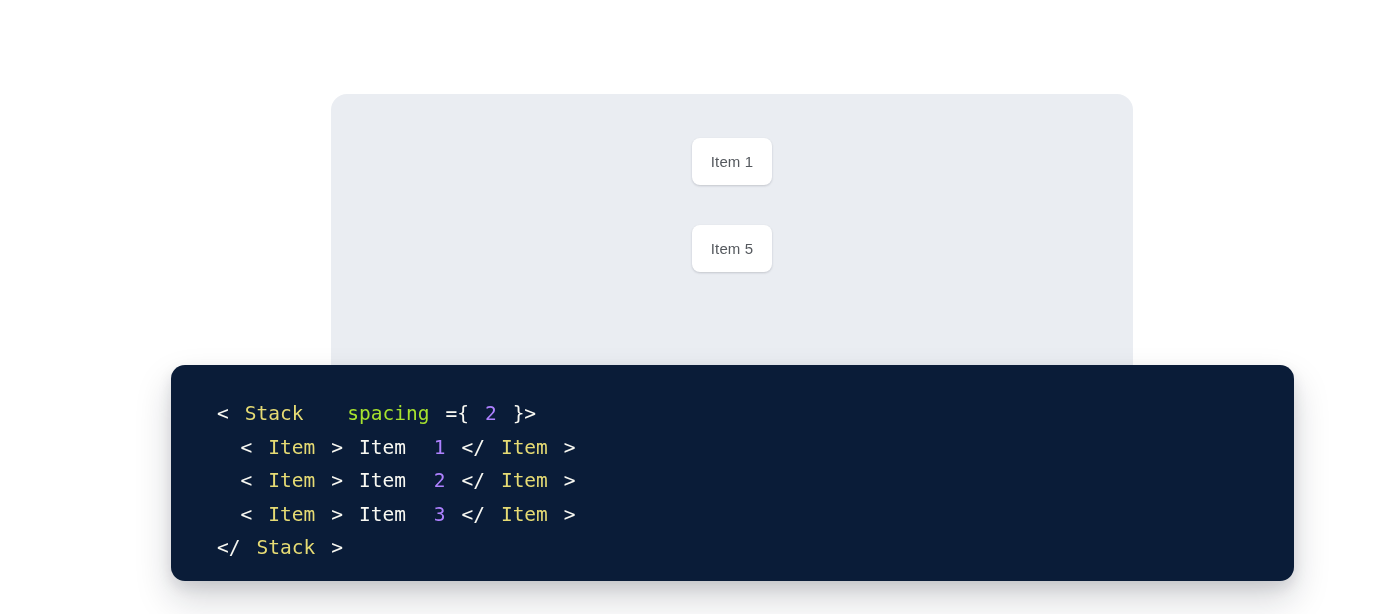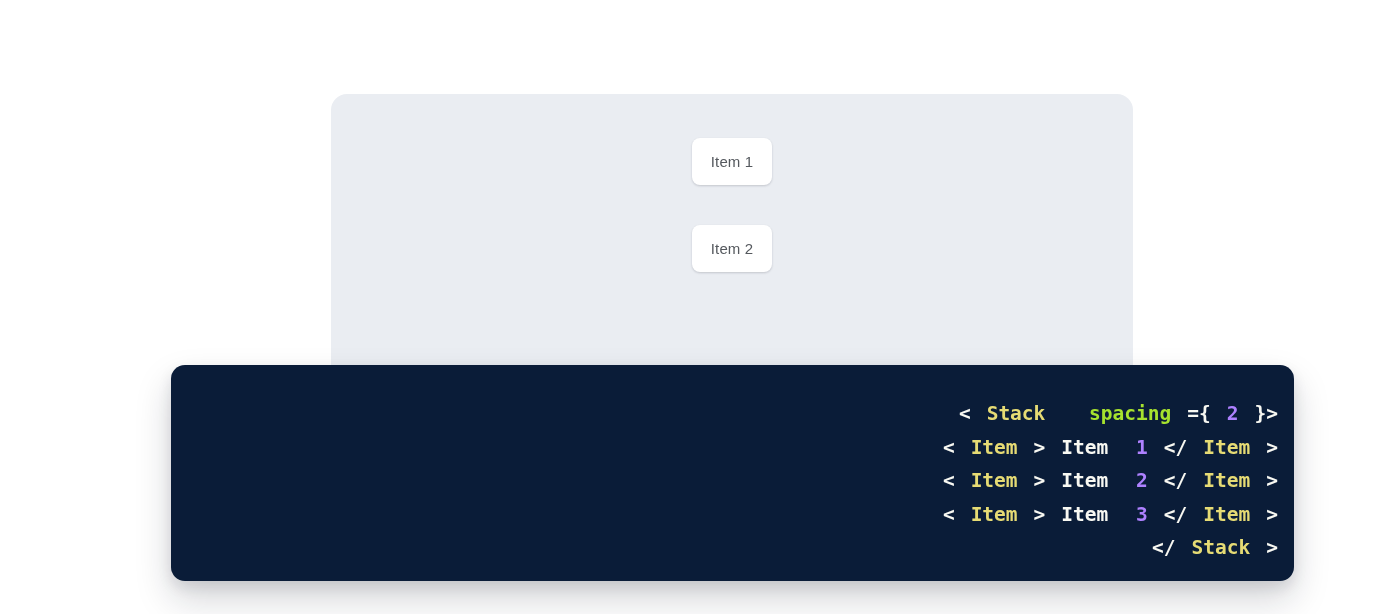--- a/index.html
+++ b/index.html
@@ -71,39 +71,38 @@
                 0 6px 14px rgba(16,24,40,0.10);
     overflow: hidden;
   }
 
   .code-block pre {
     font-family: "DejaVu Sans Mono", "Liberation Mono", monospace;
     font-size: 19.5px;
     line-height: 33.6px;
     white-space: pre;
     color: #ffffff;
-    font-weight: 700;
-    text-align: right;
+    font-weight: 400;
   }
 
   .tok-punct   { color: #f8f8f2; }
   .tok-tag     { color: #e6db74; }
   .tok-attr    { color: #a6e22e; }
   .tok-number  { color: #ae81ff; }
   .tok-text    { color: #f8f8f2; }
 </style>
 </head>
 <body>
 
 <div id="root">
 
   <div class="preview-panel">
     <div class="stack" id="stack-container">
         <div class="stack-item">Item 1</div>
-        <div class="stack-item">Item 2</div>
+        <div class="stack-item">Item 5</div>
       </div>
   </div>
 
   <div class="code-block">
     <pre id="code-pre"><span class="tok-punct">&lt;</span><span class="tok-tag">Stack</span><span class="tok-text"> </span><span class="tok-attr">spacing</span><span class="tok-punct">={</span><span class="tok-number">2</span><span class="tok-punct">}&gt;</span>
   <span class="tok-punct">&lt;</span><span class="tok-tag">Item</span><span class="tok-punct">&gt;</span><span class="tok-text">Item </span><span class="tok-number">1</span><span class="tok-punct">&lt;/</span><span class="tok-tag">Item</span><span class="tok-punct">&gt;</span>
   <span class="tok-punct">&lt;</span><span class="tok-tag">Item</span><span class="tok-punct">&gt;</span><span class="tok-text">Item </span><span class="tok-number">2</span><span class="tok-punct">&lt;/</span><span class="tok-tag">Item</span><span class="tok-punct">&gt;</span>
   <span class="tok-punct">&lt;</span><span class="tok-tag">Item</span><span class="tok-punct">&gt;</span><span class="tok-text">Item </span><span class="tok-number">3</span><span class="tok-punct">&lt;/</span><span class="tok-tag">Item</span><span class="tok-punct">&gt;</span>
 <span class="tok-punct">&lt;/</span><span class="tok-tag">Stack</span><span class="tok-punct">&gt;</span></pre>
   </div>

